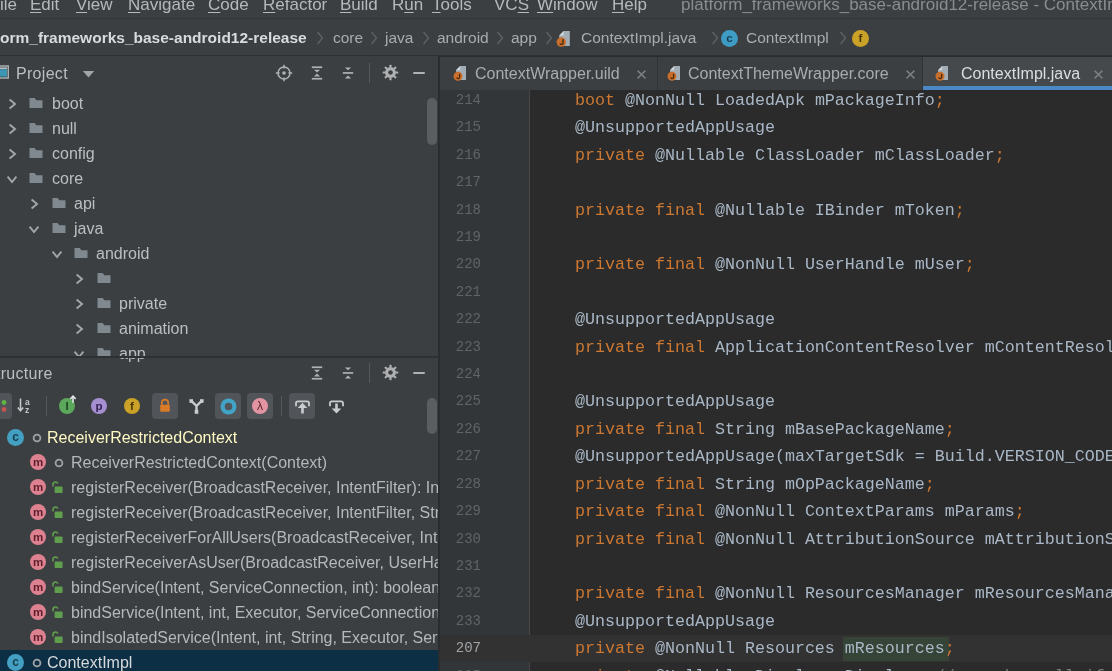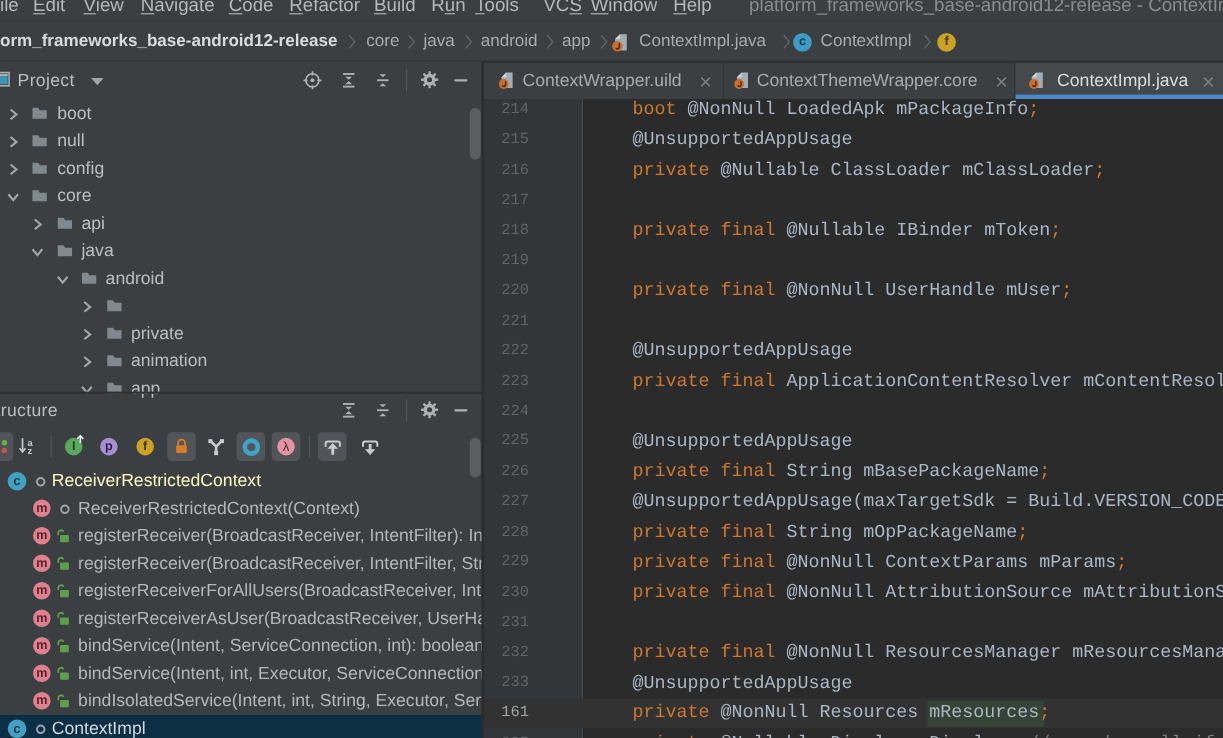--- a/index.html
+++ b/index.html
@@ -663,21 +663,21 @@
 224
 225
 226
 227
 228
 229
 230
 231
 232
 233
-<span class="cur">161</span>
+<span class="cur">207</span>
 235</div>
     <div id="codelines"><span class="kw">    boot</span> @NonNull LoadedApk mPackageInfo<span class="kw">;</span>
     @UnsupportedAppUsage
 <span class="kw">    private</span> @Nullable ClassLoader mClassLoader<span class="kw">;</span>
 
 <span class="kw">    private final</span> @Nullable IBinder mToken<span class="kw">;</span>
 
 <span class="kw">    private final</span> @NonNull UserHandle mUser<span class="kw">;</span>
 
     @UnsupportedAppUsage

